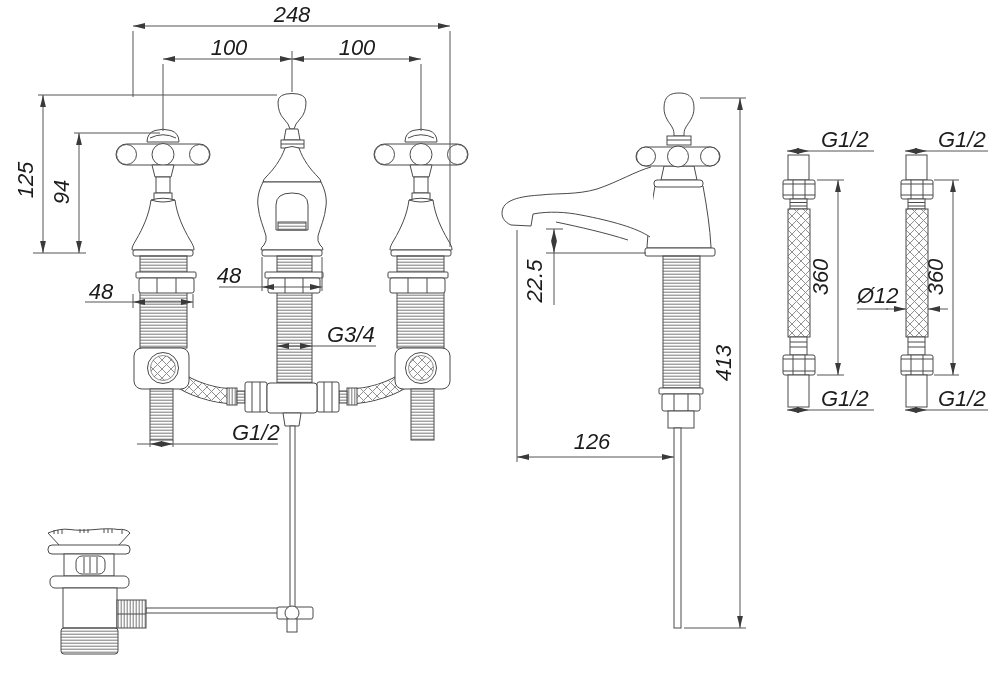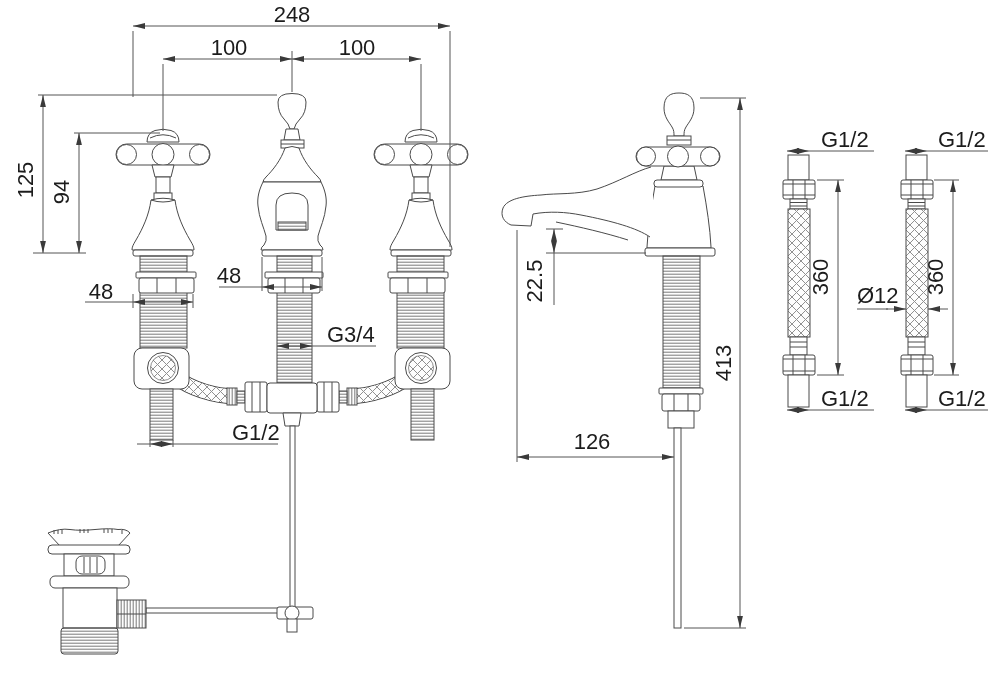--- a/index.html
+++ b/index.html
@@ -1,16 +1,16 @@
 <!DOCTYPE html>
 <html><head>
 <meta charset="utf-8">
 <style>
   html,body{margin:0;padding:0;background:#ffffff;}
-  .stage{position:relative;width:1005px;height:688px;background:#ffffff;overflow:hidden;}
+  .stage{position:relative;width:1005px;height:688px;background:#ffffff;overflow:hidden;font-style:italic;}
   svg{display:block;}
   svg text{font-family:"Liberation Sans","DejaVu Sans",sans-serif;font-size:22px;fill:#1c1c1c;}
   .s{fill:#ffffff;stroke:#4a4a4a;stroke-width:1;}
   .ln{fill:none;stroke:#4a4a4a;stroke-width:1;}
   .dl{fill:none;stroke:#555555;stroke-width:1;}
   .pat-thread{fill:url(#threadPat);stroke:#4a4a4a;stroke-width:1;}
   .pat-braid{fill:url(#braidPat);stroke:#4a4a4a;stroke-width:1;}
   .pat-knurl{fill:url(#knurlPat);stroke:#4a4a4a;stroke-width:1;}
 </style>
 </head>

